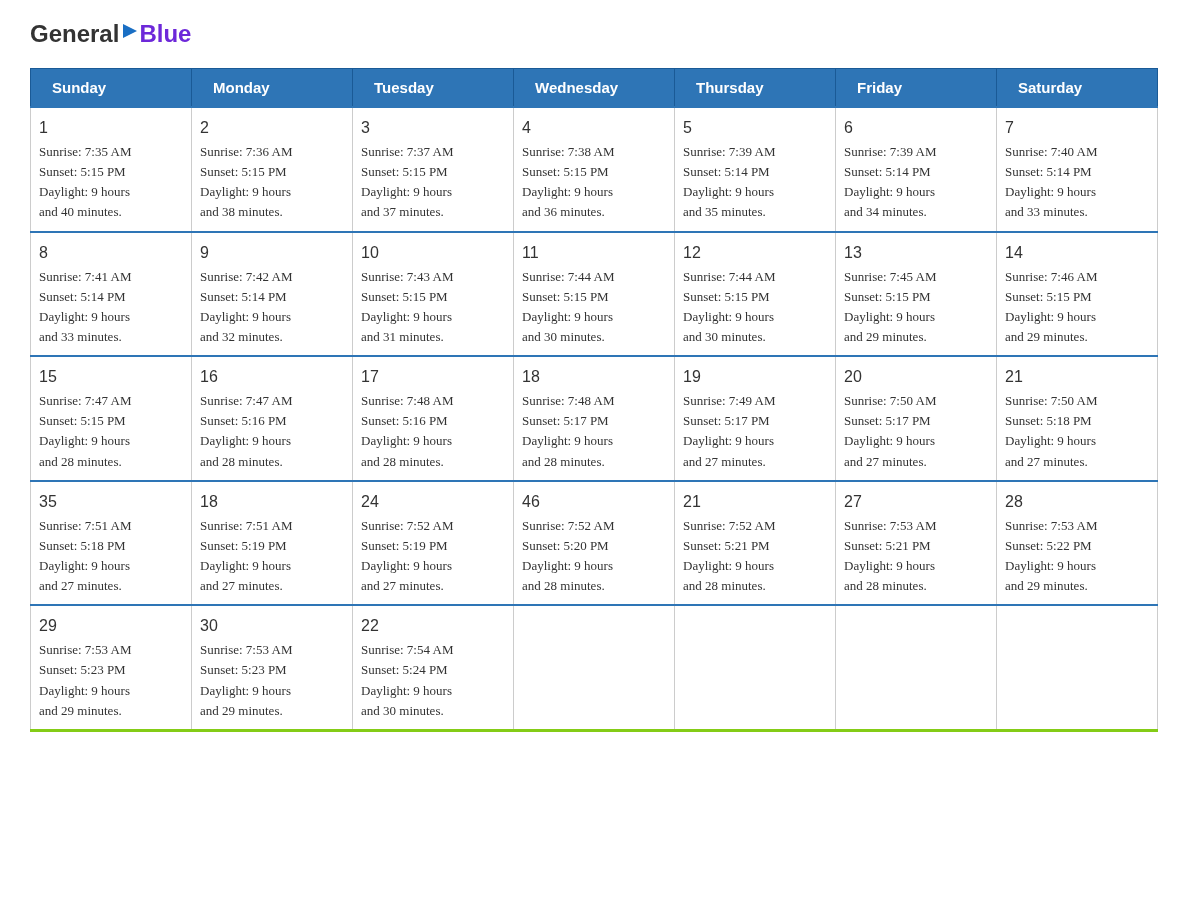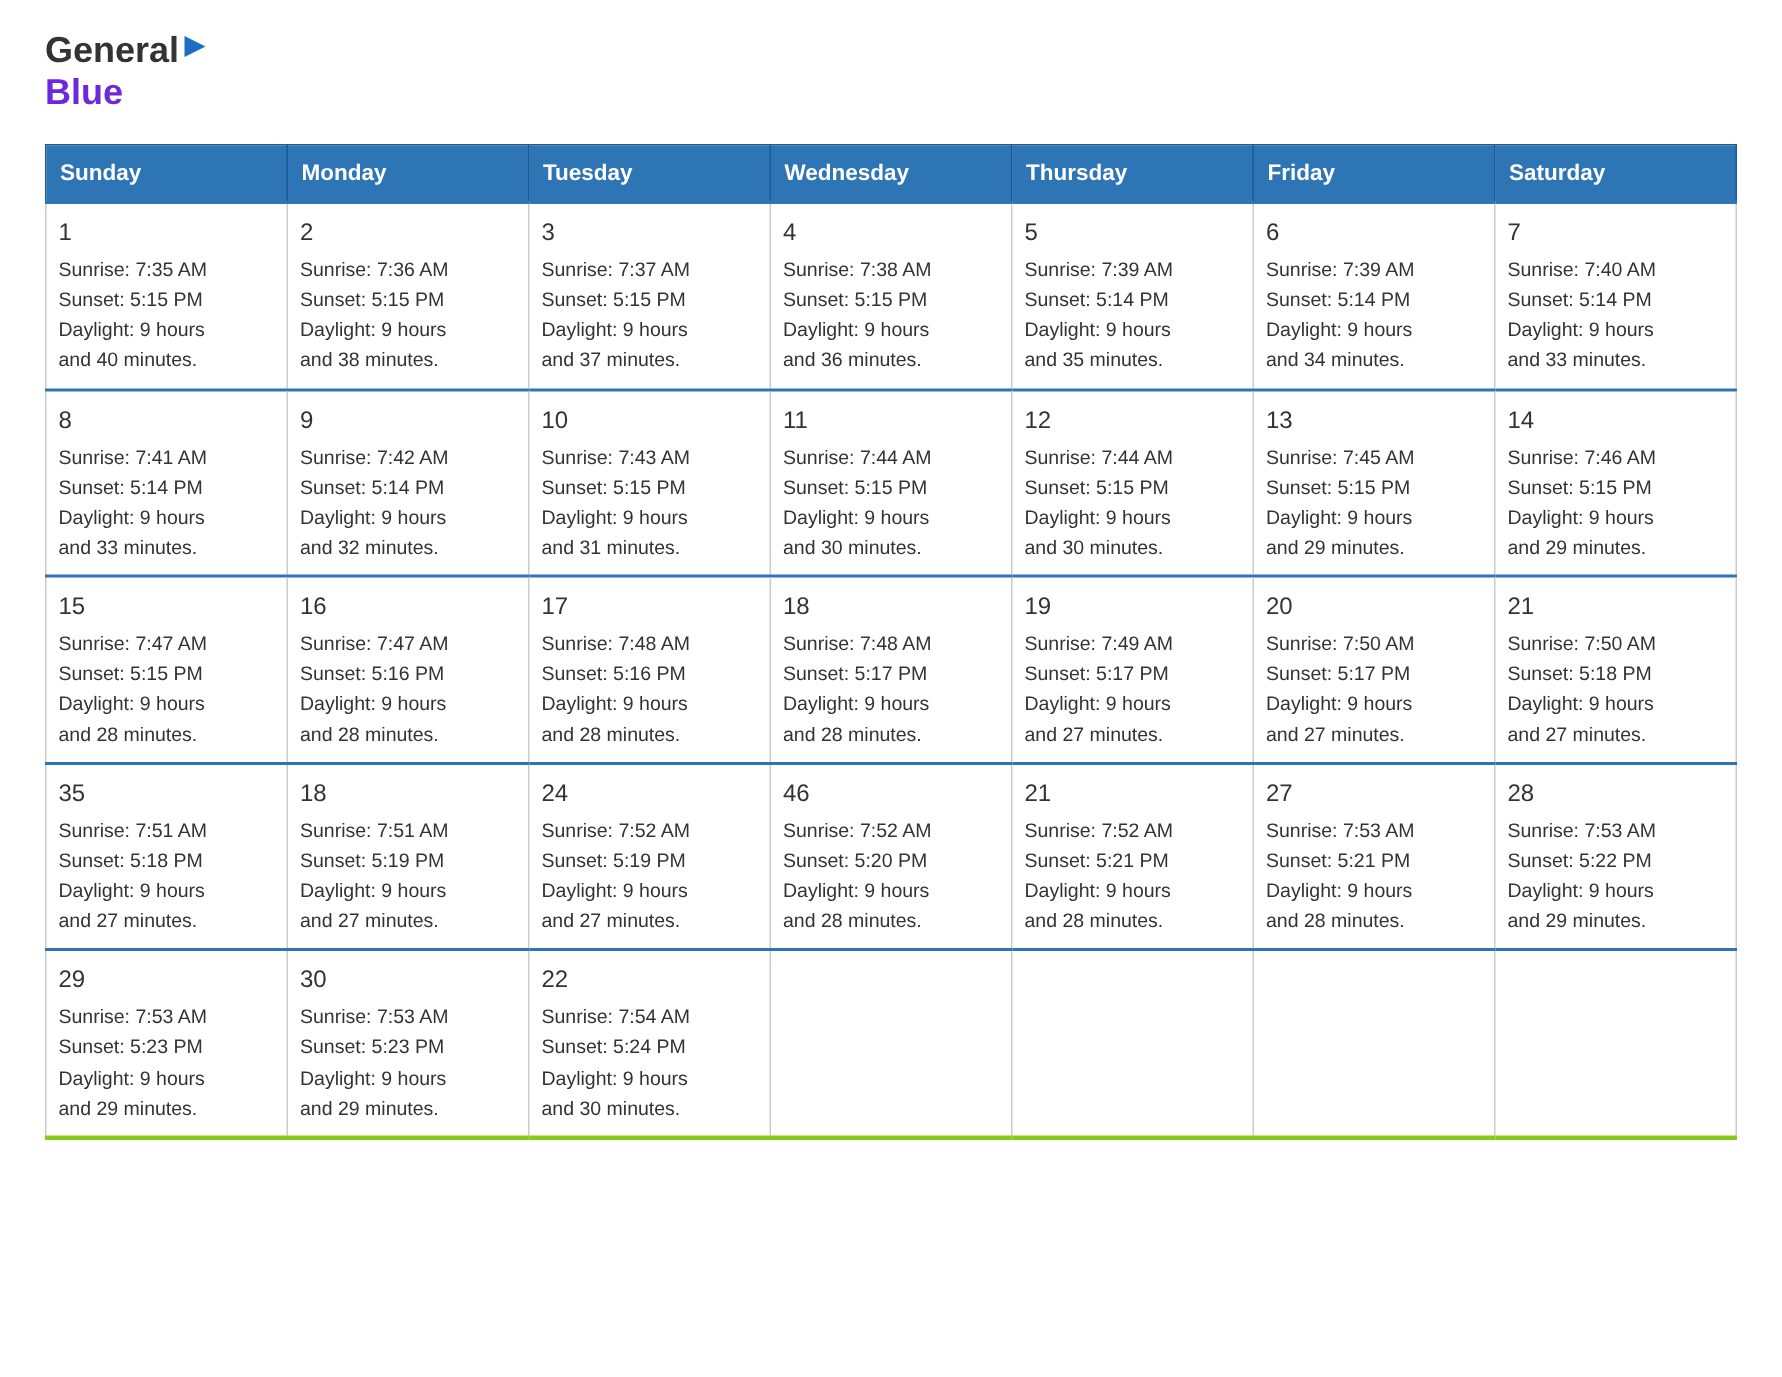--- a/index.html
+++ b/index.html
@@ -10,21 +10,20 @@
       color: #333;
     }
     .header {
       display: flex;
       justify-content: space-between;
       align-items: flex-start;
       margin-bottom: 20px;
     }
     .logo {
       display: flex;
-      flex-direction: column;
       align-items: flex-start;
     }
     .logo-line {
       display: flex;
       align-items: center;
     }
     .title-block {
       text-align: right;
     }
     .main-title {
@@ -39,21 +38,21 @@
       margin-top: 4px;
     }
     table {
       width: 100%;
       border-collapse: collapse;
       table-layout: fixed;
     }
     thead tr th {
       background-color: #2e75b6;
       color: #fff;
-      padding: 10px 9px;
+      padding: 10px 21px;
       font-size: 15px;
       font-weight: bold;
       text-align: left;
       border: 1px solid #1a5a96;
     }
     tbody tr td {
       vertical-align: top;
       padding: 8px 8px;
       font-size: 13px;
       line-height: 1.5;
@@ -63,20 +62,21 @@
     tbody tr td .day-num {
       font-size: 16px;
       font-weight: normal;
       display: block;
       margin-bottom: 2px;
     }
     tbody tr td .day-info {
       font-size: 13px;
       color: #333;
       line-height: 1.55;
+      font-family: Liberation Serif, serif;
     }
     tbody tr:last-child td {
       border-bottom: 3px solid #84cc16;
     }
   </style>
 </head>
 <body>
 
 <div class="header">
   <div class="logo">

